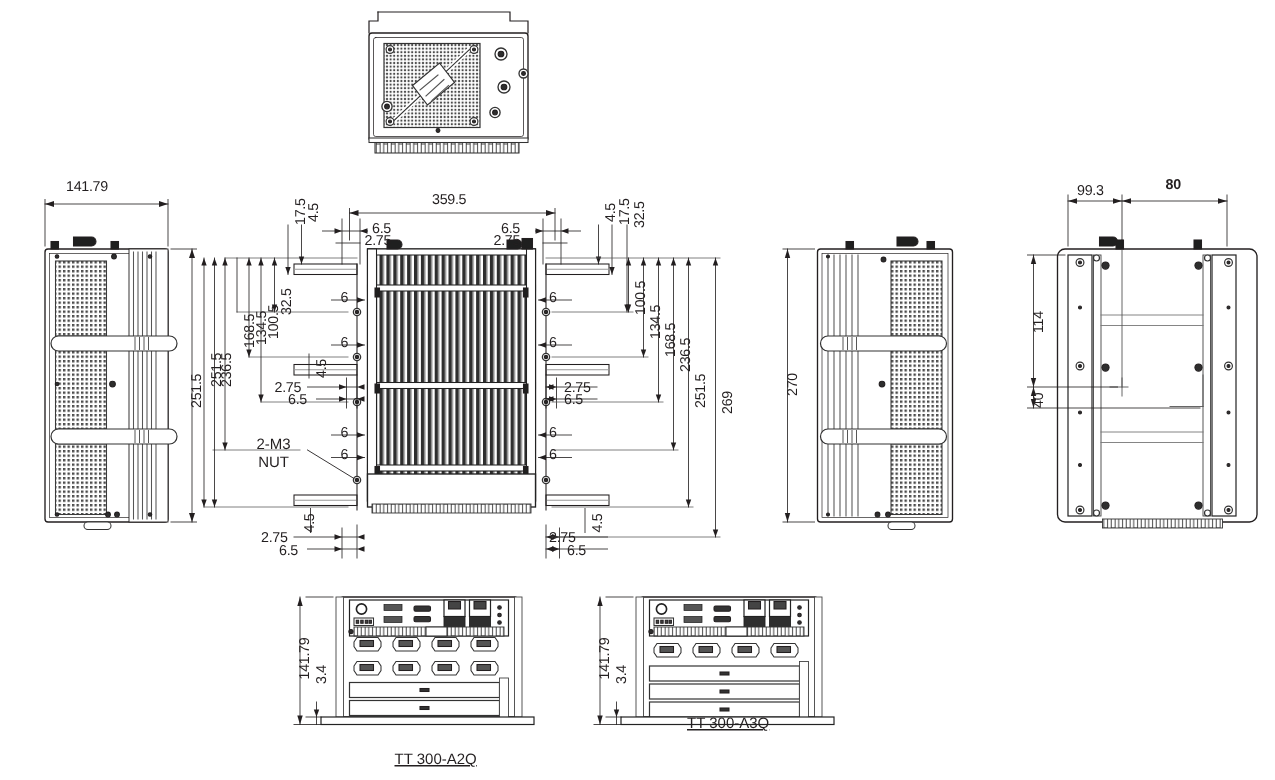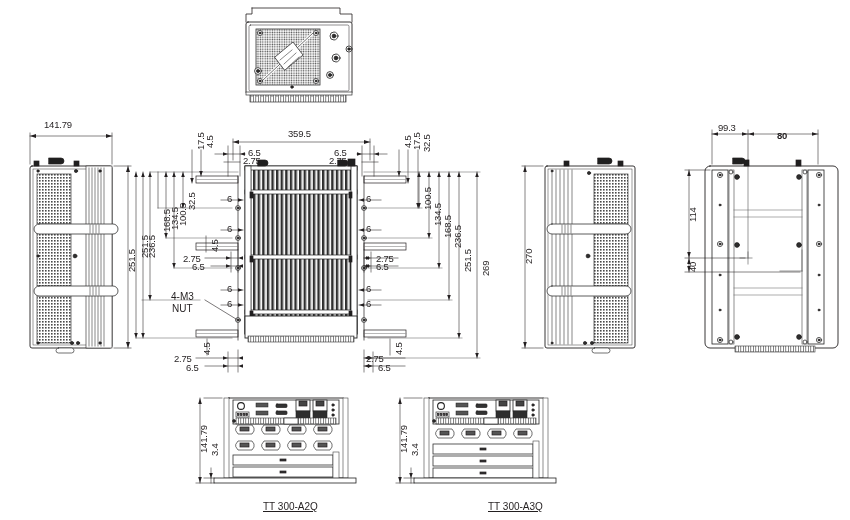--- a/index.html
+++ b/index.html
@@ -772,32 +772,32 @@
 <div class="dimtxt v" style="left:453px;top:248px;transform:rotate(-90deg);">236.5</div>
 <div class="dimtxt v" style="left:463px;top:272px;transform:rotate(-90deg);">251.5</div>
 <div class="dimtxt v" style="left:481px;top:276px;transform:rotate(-90deg);">269</div>
 <div class="dimtxt" style="left:376px;top:254px;">2.75</div>
 <div class="dimtxt" style="left:376px;top:262px;">6.5</div>
 <div class="dimtxt v" style="left:394px;top:355px;transform:rotate(-90deg);">4.5</div>
 <div class="dimtxt" style="left:366px;top:354px;">2.75</div>
 <div class="dimtxt" style="left:378px;top:363px;">6.5</div>
 
 <div class="callout" style="left:171px;top:291px;">
-  <div>4-M3</div>
+  <div>2-M3</div>
   <div>NUT</div>
 </div>
 
 <div class="dimtxt v" style="left:524px;top:264px;transform:rotate(-90deg);">270</div>
 
 <div class="dimtxt" style="left:718px;top:123px;">99.3</div>
-<div class="dimtxt" style="left:777px;top:131px;font-weight:bold;">80</div>
+<div class="dimtxt" style="left:777px;top:119px;font-weight:bold;">80</div>
 <div class="dimtxt v" style="left:688px;top:222px;transform:rotate(-90deg);">114</div>
 <div class="dimtxt v" style="left:688px;top:272px;transform:rotate(-90deg);">40</div>
 
 <div class="dimtxt v" style="left:199px;top:453px;transform:rotate(-90deg);">141.79</div>
 <div class="dimtxt v" style="left:210px;top:456px;transform:rotate(-90deg);">3.4</div>
 <div class="partlabel" style="left:263px;top:501px;">TT 300-A2Q</div>
 
 <div class="dimtxt v" style="left:399px;top:453px;transform:rotate(-90deg);">141.79</div>
 <div class="dimtxt v" style="left:410px;top:456px;transform:rotate(-90deg);">3.4</div>
-<div class="partlabel" style="left:458px;top:501px;margin-left:30px;">TT 300-A3Q</div>
+<div class="partlabel" style="left:458px;top:477px;">TT 300-A3Q</div>
 
 </div>
 
 </body></html>

